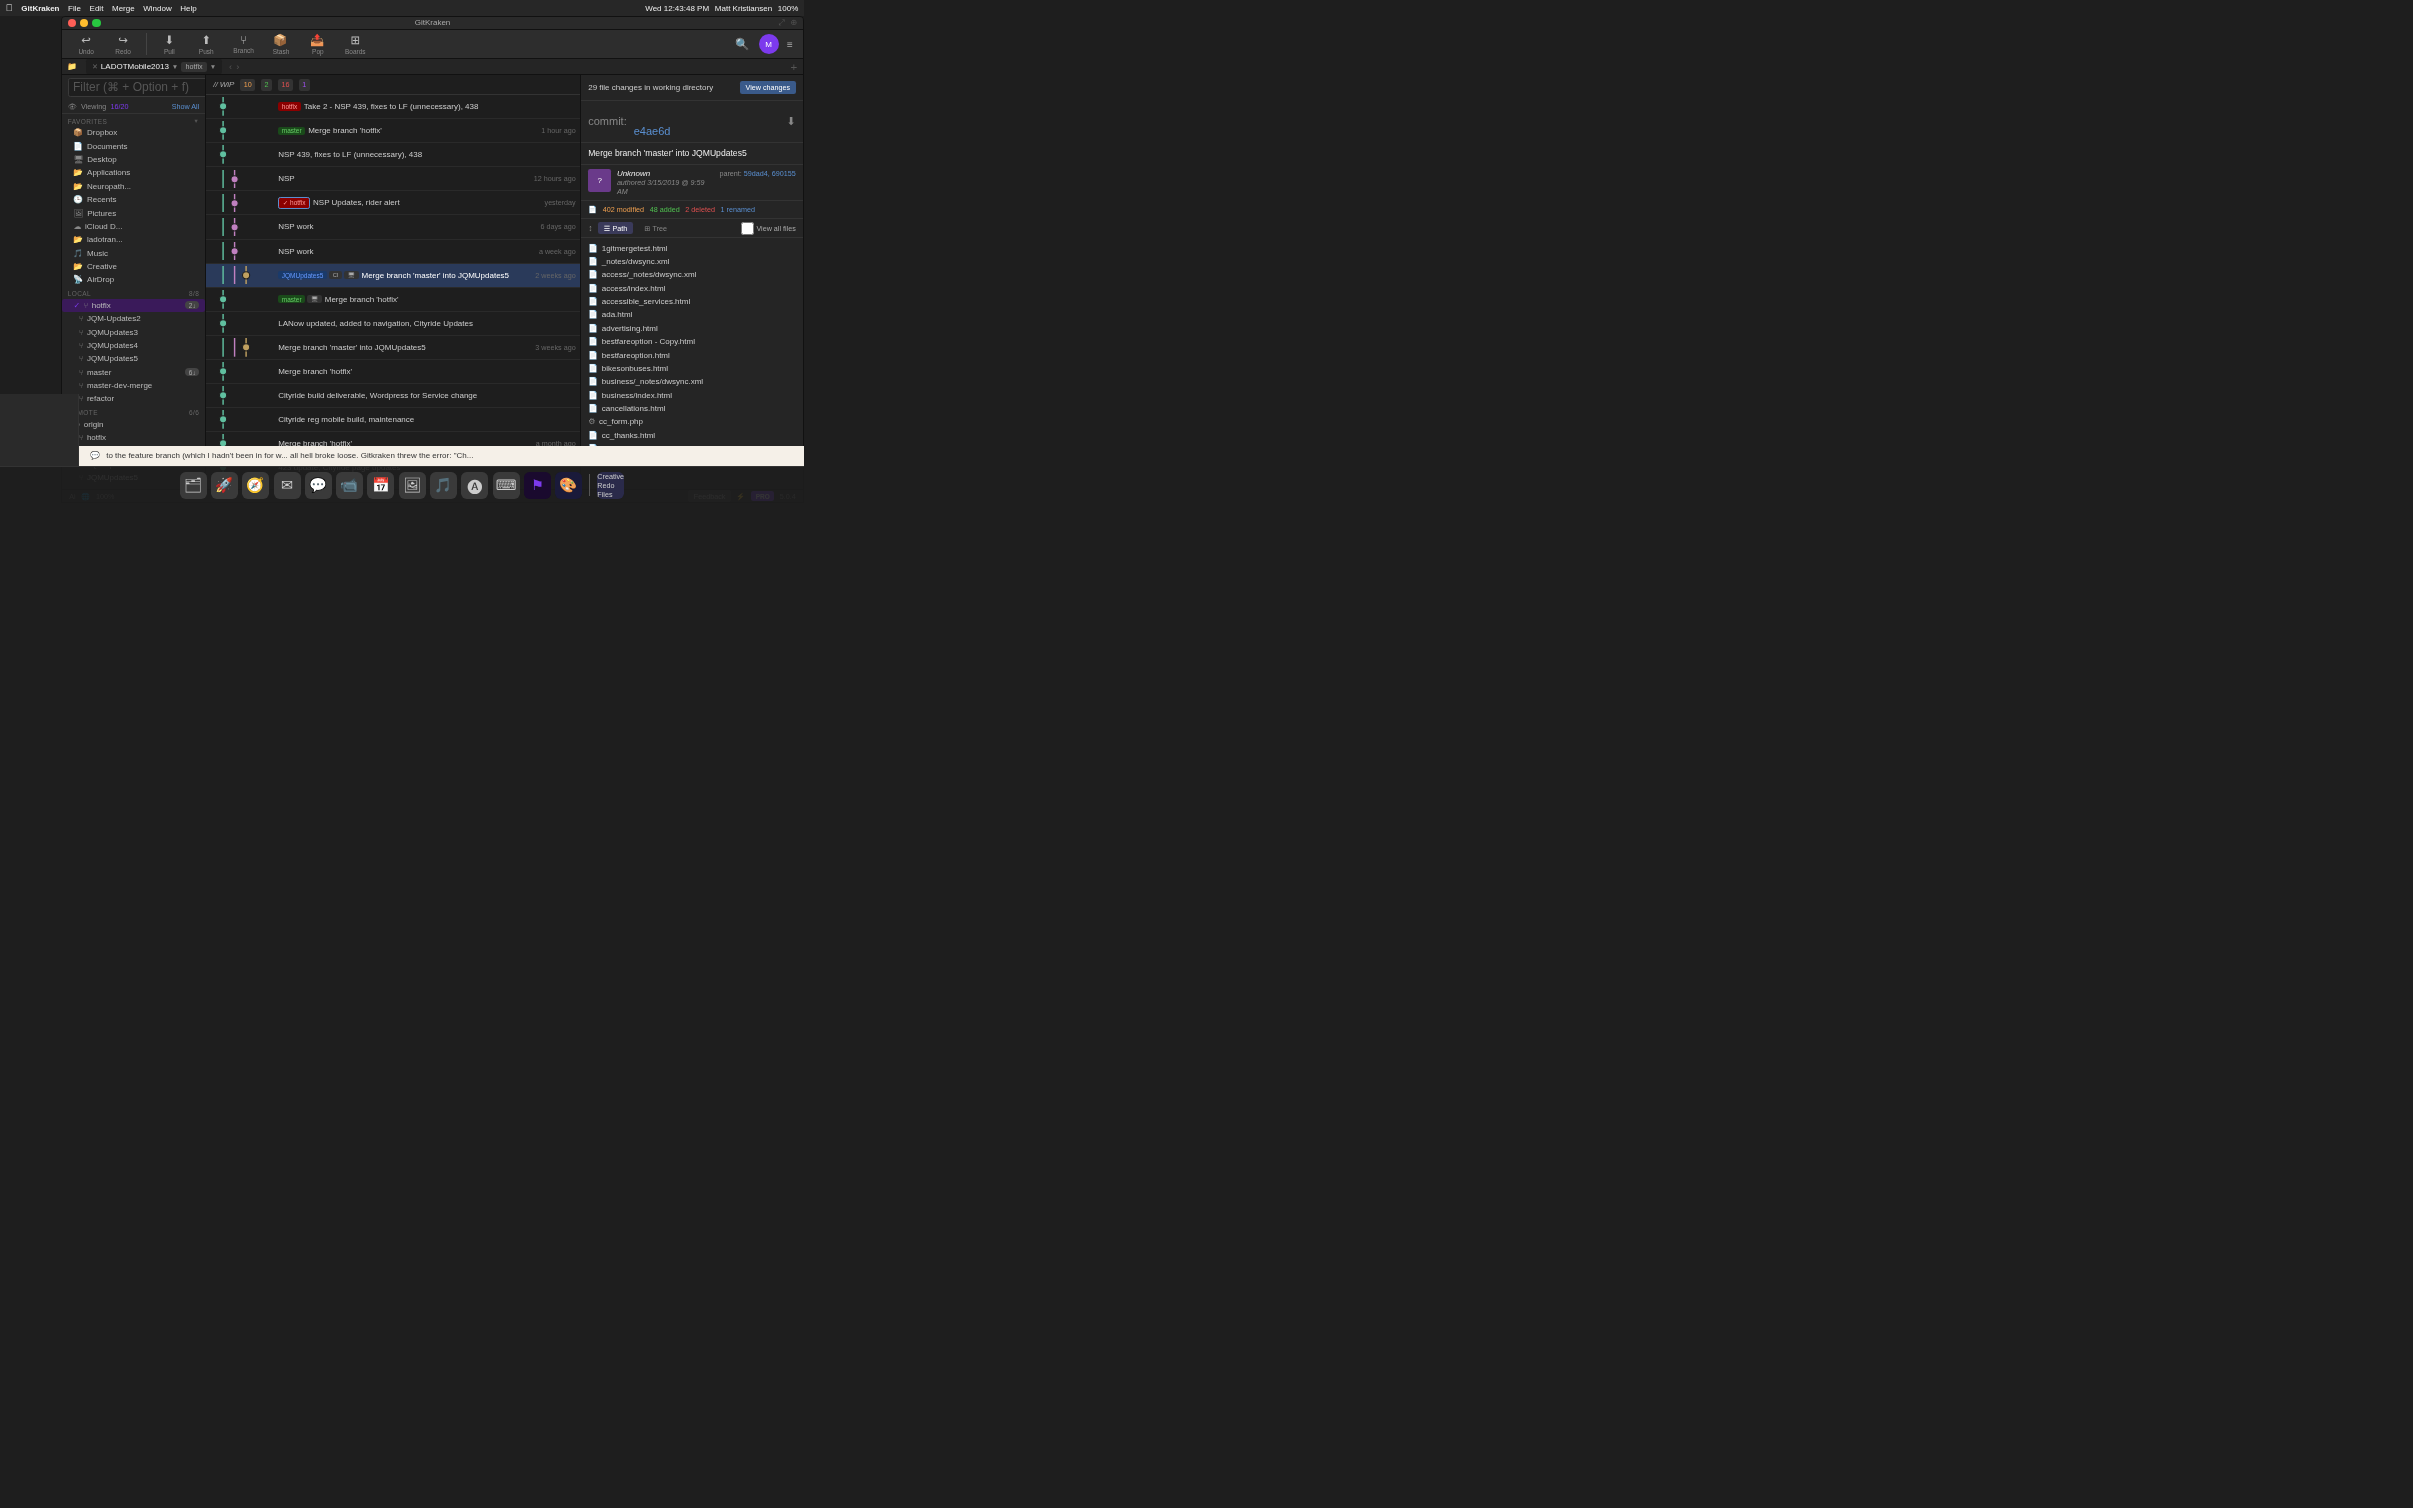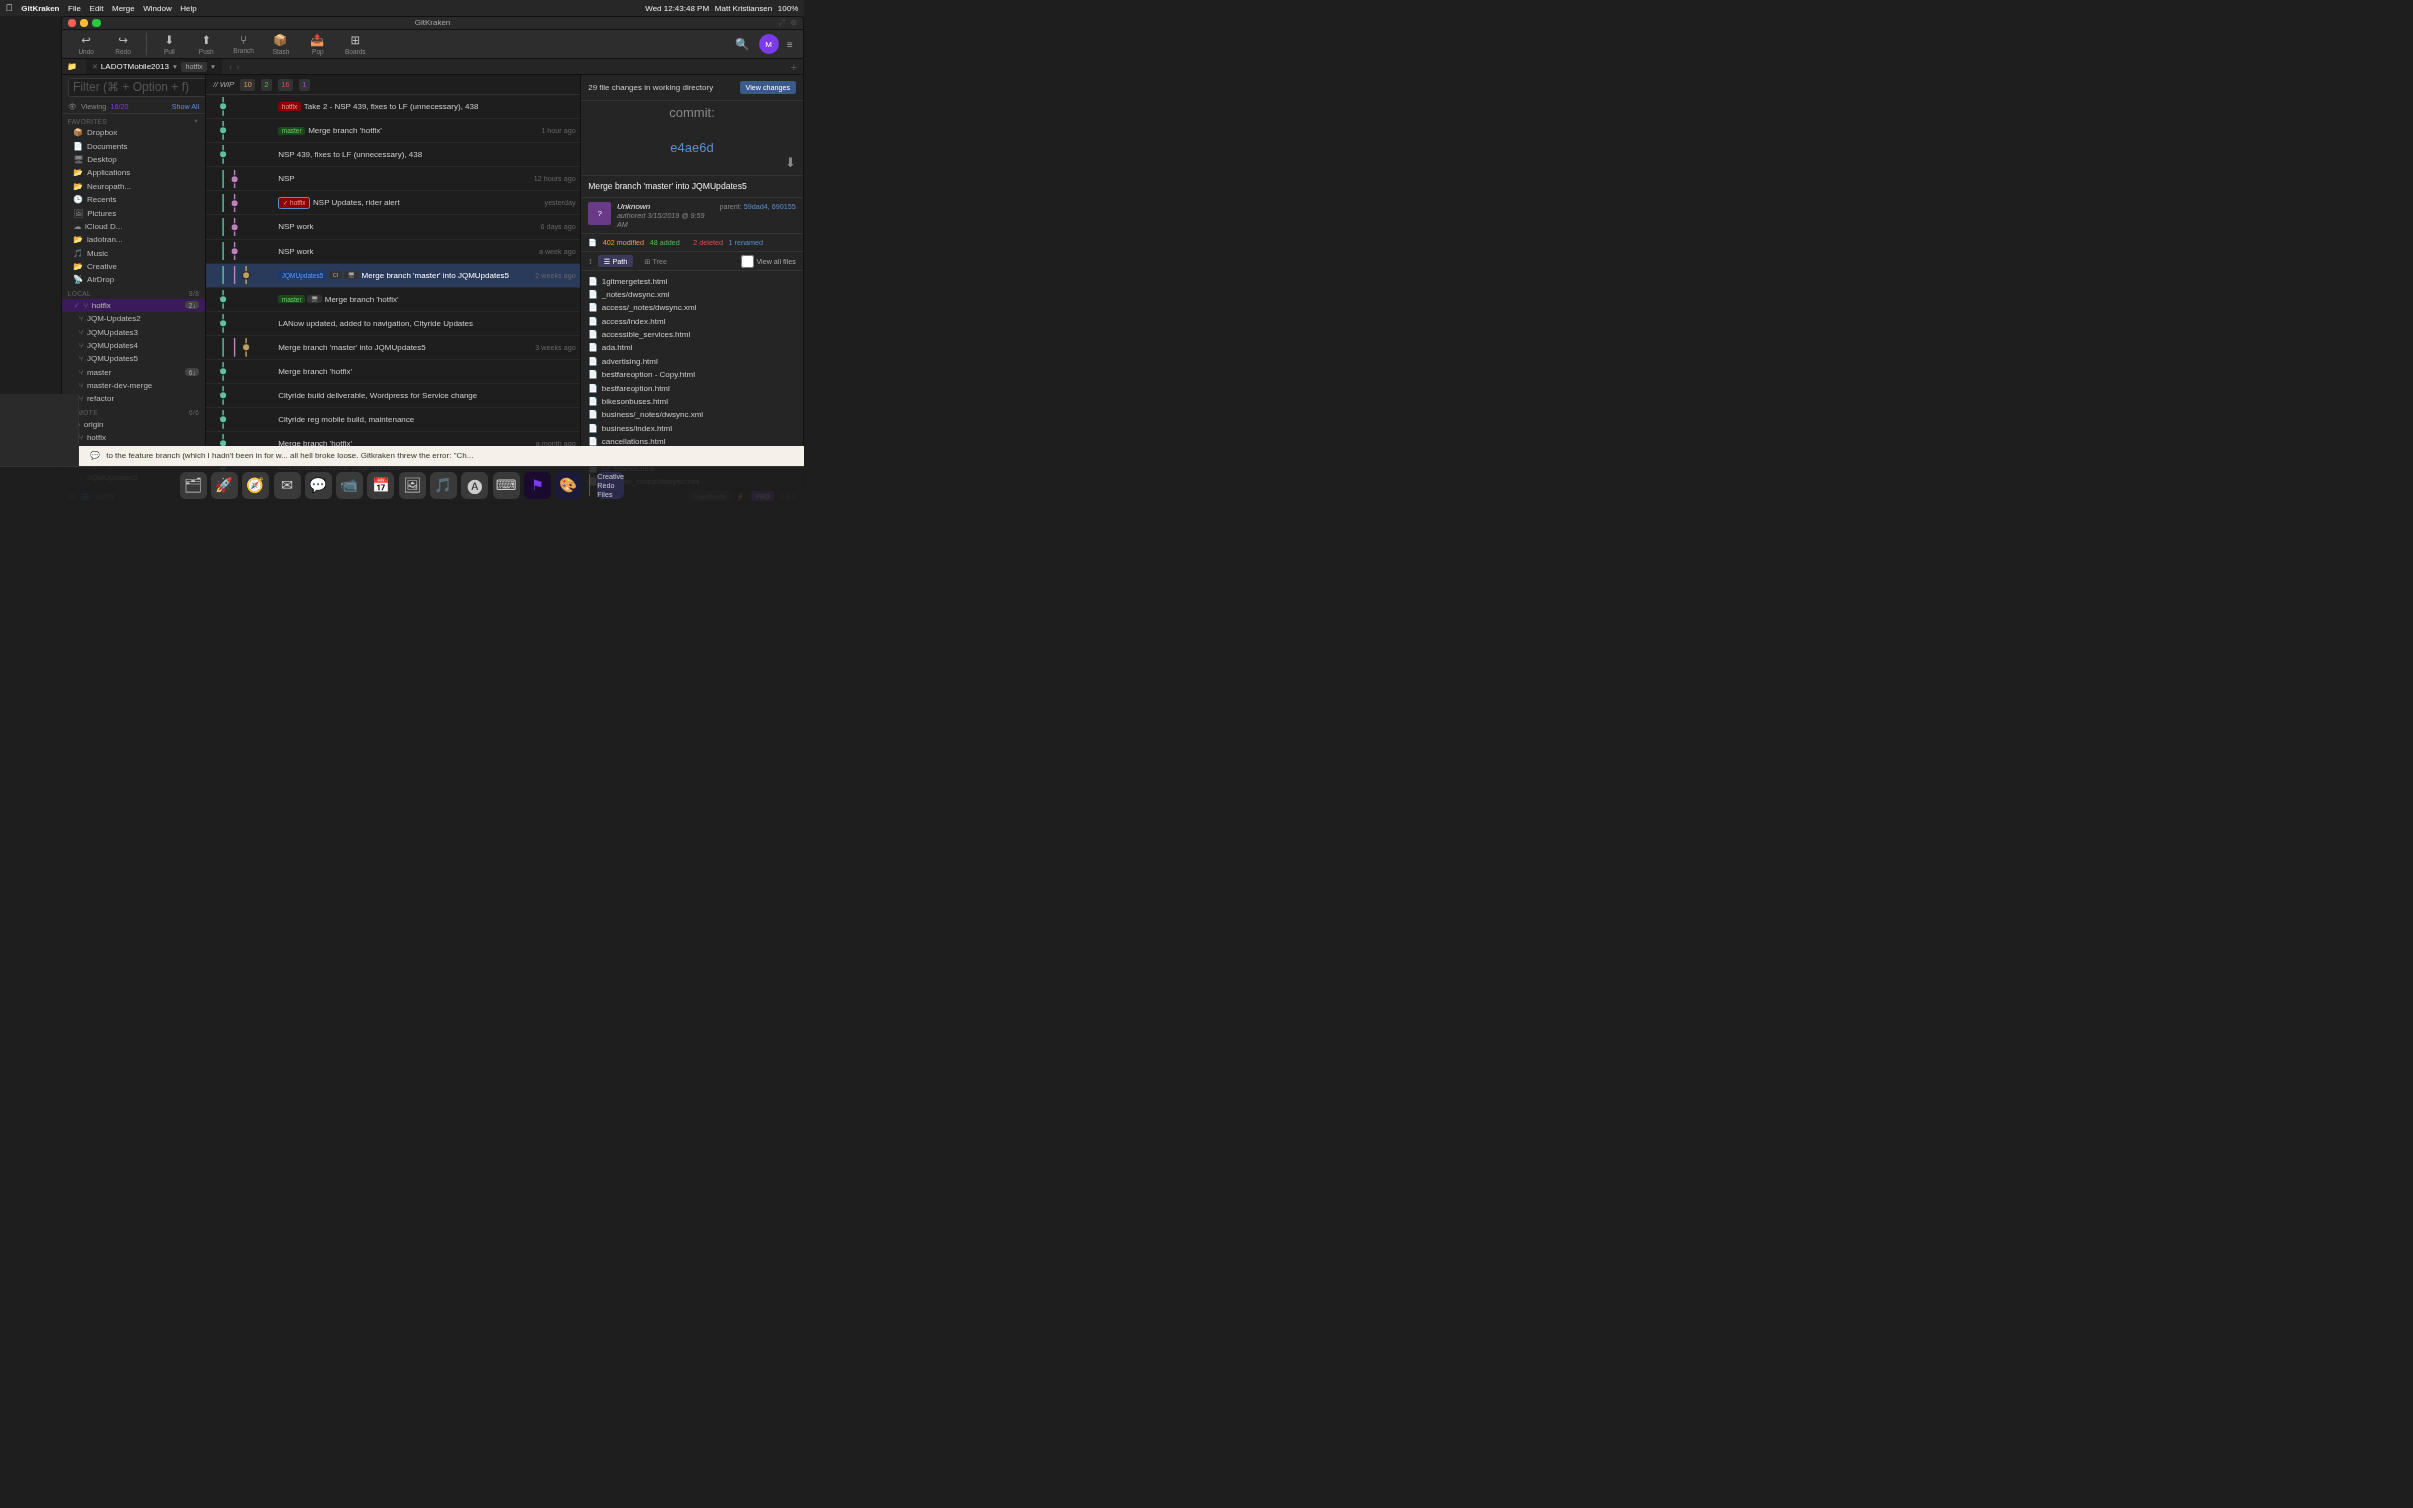--- a/index.html
+++ b/index.html
@@ -373,26 +373,25 @@
       color: #fff;
       border: none;
       border-radius: 2.2px;
       font-size: 7.2px;
       cursor: pointer;
     }
 
     .commit-info {
       padding: 4.3px 7.2px;
       border-bottom: 0.7px solid #333;
-      font-size: 13px;
+      font-size: 11px;
       color: #888;
       display: flex;
       align-items: center;
-      gap: 0;
-      flex-direction: column;
+      gap: 7px;
     }
     .commit-hash { color: #5a8fd0; margin-top: 20px; }
     .download-icon { color: #888; cursor: pointer; margin-left: auto; }
 
     .commit-detail-title {
       padding: 5.7px 7.2px;
       font-size: 8.6px;
       color: #eee;
       font-weight: 500;
       border-bottom: 0.7px solid #333;
@@ -427,21 +426,21 @@
     .file-stats {
       padding: 3.6px 7.2px;
       display: flex;
       align-items: center;
       gap: 5.7px;
       border-bottom: 0.7px solid #333;
       font-size: 7.2px;
     }
     .stat-modified { color: #f0a050; }
     .stat-added { color: #50c050; }
-    .stat-deleted { color: #e05050; margin-left: 8px; }
+    .stat-deleted { color: #e05050; }
     .stat-renamed { color: #5a8fd0; }
 
     .view-controls {
       padding: 2.9px 7.2px;
       display: flex;
       align-items: center;
       gap: 5.7px;
       border-bottom: 0.7px solid #333;
     }
     .view-btn {

